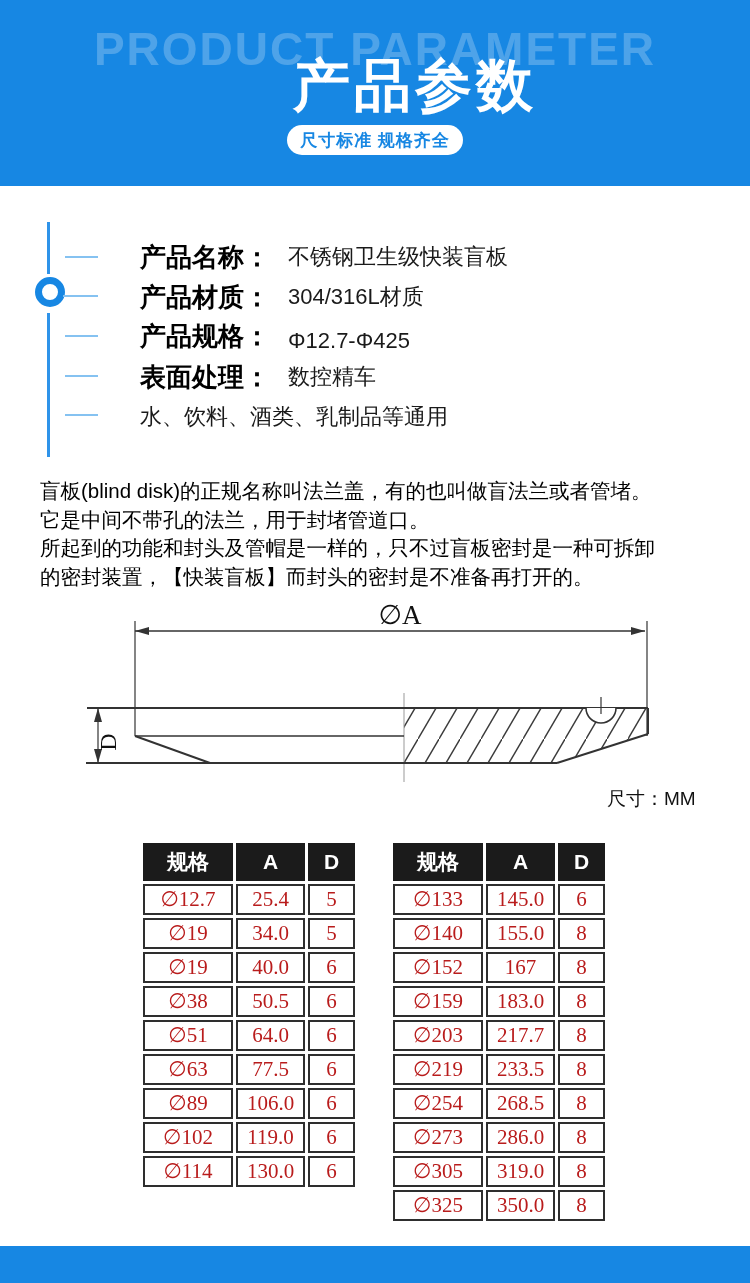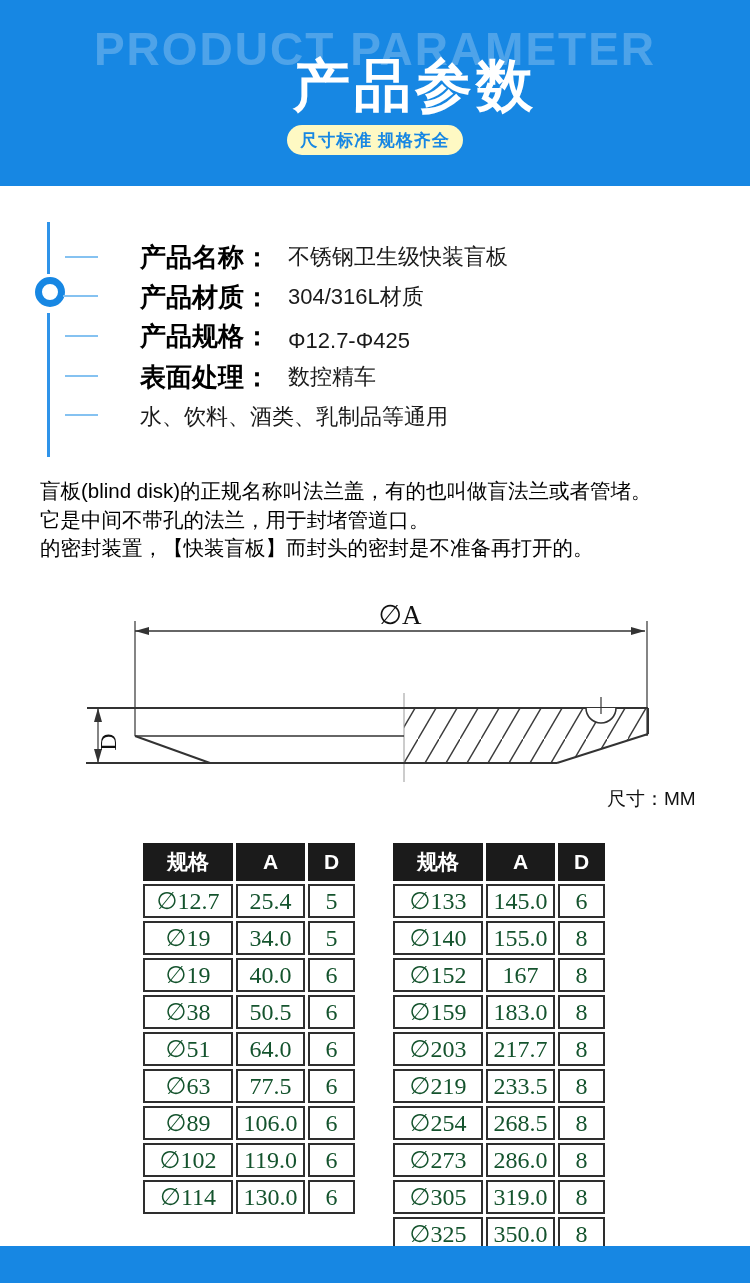--- a/index.html
+++ b/index.html
@@ -6,21 +6,21 @@
   .page { position:relative; width:750px; height:1283px; margin:0 auto; background:#fff;
           font-family:"Liberation Sans","DejaVu Sans",sans-serif; overflow:hidden; }
 
   
   .banner { position:absolute; left:0; top:0; width:750px; height:186px; background:#1787e3; }
   .watermark { position:absolute; left:0; top:22px; width:100%; text-align:center;
                font-size:46px; font-weight:600; letter-spacing:2px;
                color:rgba(255,255,255,0.24); white-space:nowrap; }
   .banner-title { position:absolute; left:0; top:48px; width:100%; text-align:center;
                   font-size:57px; font-weight:800; color:#ffffff; letter-spacing:4px;padding-left:40px; }
-  .badge { position:absolute; left:287px; top:125px; width:176px; height:30px; background:#fef9c3;
+  .badge { position:absolute; left:287px; top:125px; width:176px; height:30px; background:#ffffff;
            border-radius:16px; display:flex; align-items:center; justify-content:center;
            font-size:17px; font-weight:700; color:#1787e3; letter-spacing:1px; }
 
   
   .vline { position:absolute; left:47px; width:3px; background:#2f93e9; }
   .vline.seg1 { top:222px; height:52px; }
   .vline.seg2 { top:313px; height:144px; }
   .ring { position:absolute; left:35px; top:277px; width:16px; height:16px; background:#fff;
           border:7px solid #1787e3; border-radius:50%; }
   .dash { position:absolute; left:65px; width:33px; height:2px; background:#85c2f1; }
@@ -38,21 +38,21 @@
   .unit-note { position:absolute; left:607px; top:786px; font-size:19px; color:#111; font-weight:500; }
 
   
   table.spec-table { position:absolute; top:840px; border-collapse:separate; border-spacing:3px; }
   table.spec-table.t-left  { left:140px; }
   table.spec-table.t-right { left:390px; }
   .spec-table th { background:#1b1b1b; color:#fff; font-size:21px; font-weight:700;
                    height:38px; border:1px solid #1b1b1b; box-sizing:border-box; }
   .spec-table td { background:#fff; border:2px solid #2e2e2e; height:27px; text-align:center;
                    font-family:"Liberation Serif","DejaVu Serif","DejaVu Sans",serif;
-                   font-size:24px; color:#14532d; box-sizing:border-box; }
+                   font-size:21px; color:#b91c1c; box-sizing:border-box; }
 
   
   .footer-bar { position:absolute; left:0; bottom:0; width:750px; height:37px; background:#1787e3; }
 </style>
 </head>
 <body>
 
 <div class="page">
 
   <div class="banner">
@@ -86,20 +86,21 @@
     <span class="spec-label">表面处理：</span>
     <span class="spec-value">数控精车</span>
   </div>
   <div class="spec-row" style="top:400px;">
     <span class="spec-value">水、饮料、酒类、乳制品等通用</span>
   </div>
 
   <div class="desc">
     <div class="desc-line">盲板(blind disk)的正规名称叫法兰盖，有的也叫做盲法兰或者管堵。</div>
     <div class="desc-line">它是中间不带孔的法兰，用于封堵管道口。</div>
+    <div class="desc-line">所起到的功能和封头及管帽是一样的，只不过盲板密封是一种可拆卸</div>
     <div class="desc-line">的密封装置，【快装盲板】而封头的密封是不准备再打开的。</div>
   </div>
 
   <svg class="drawing" width="680" height="215" viewBox="0 0 680 215">
     <defs>
       <pattern id="hatch" width="21" height="36" patternUnits="userSpaceOnUse">
         <line x1="0" y1="36" x2="21" y2="0" stroke="#3a3a3a" stroke-width="1.4"></line>
       </pattern>
     </defs>
 

